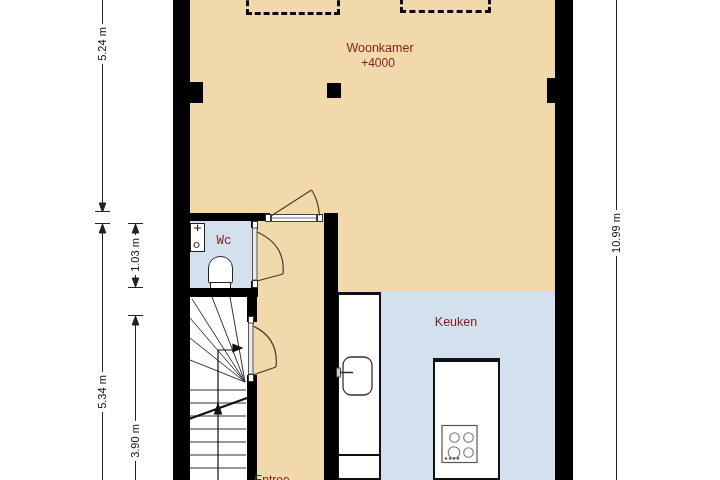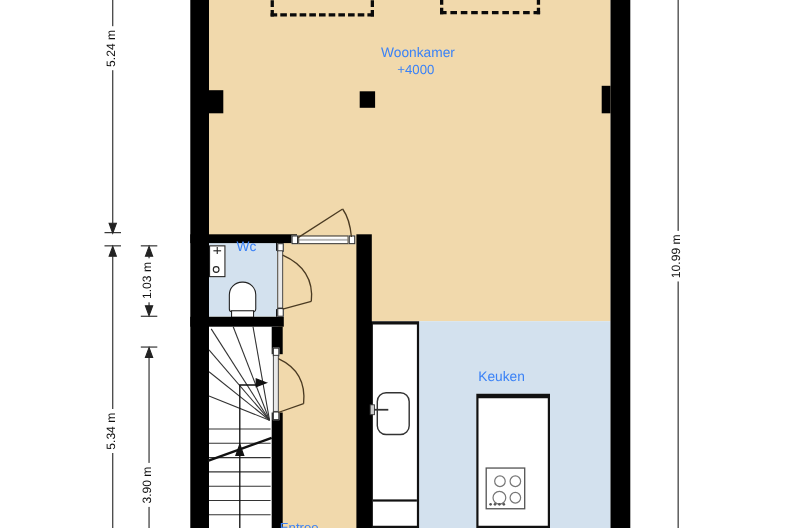--- a/index.html
+++ b/index.html
@@ -12,21 +12,21 @@
   .floor-blue{background:#d3e1ee;}
   .floor-white{background:#ffffff;}
   .wall{position:absolute;background:#000;}
   .skylight{position:absolute;border:3px dashed #0a0a0a;background:transparent;}
   .fixture{position:absolute;background:#fff;border:1.5px solid #222;box-sizing:border-box;}
   .threshold{position:absolute;box-sizing:border-box;border:1px solid #444;
     background:linear-gradient(#fff 28%,#b9b9b9 42%,#b9b9b9 58%,#fff 72%);}
   .post{position:absolute;width:6px;height:8px;background:#fff;border:1px solid #333;box-sizing:border-box;}
   svg.overlay{position:absolute;left:0;top:0;pointer-events:none;}
   .label{position:absolute;transform:translate(-50%,-50%);white-space:nowrap;
-    color:#3b82f6;font-size:12.5px;text-align:center;}
+    color:#7f1d1d;font-size:12.5px;text-align:center;}
   .label-sub{font-size:12px;}
   .dim-label{position:absolute;transform:translate(-50%,-50%) rotate(-90deg);
     white-space:nowrap;color:#111;font-size:11px;background:#fff;padding:0 3px;line-height:13px;}
   .counter{position:absolute;background:#fff;border:2px solid #111;border-top:3px solid #111;box-sizing:border-box;}
   .island{position:absolute;background:#fff;border:2px solid #111;border-top:4px solid #111;box-sizing:border-box;}
   .divider{position:absolute;background:#111;}
   .toilet-bowl{position:absolute;background:#fff;border:1.5px solid #222;box-sizing:border-box;
     border-radius:12px 12px 3px 3px;}
   .toilet-base{position:absolute;background:#fff;border:1.5px solid #222;box-sizing:border-box;}
 </style>
@@ -154,22 +154,22 @@
       <polygon points="135.5,316 132.2,325 138.8,325"></polygon>
       <line x1="135.5" y1="324" x2="135.5" y2="480"></line>
       <line x1="128" y1="315.5" x2="143" y2="315.5"></line>
 
       <line x1="616.5" y1="0" x2="616.5" y2="480"></line>
     </g>
   </svg>
 
   <div class="label" style="left:380px;top:48px;">Woonkamer</div>
   <div class="label label-sub" style="left:378px;top:63px;">+4000</div>
-  <div class="label" style="left:224px;top:224px;">Wc</div>
-  <div class="label" style="left:456px;top:342px;">Keuken</div>
+  <div class="label" style="left:224px;top:241px;font-family:Liberation Mono, monospace;">Wc</div>
+  <div class="label" style="left:456px;top:322px;">Keuken</div>
   <div class="label label-sub" style="left:272px;top:480px;">Entree</div>
 
   <div class="dim-label" style="left:102px;top:44px;">5.24 m</div>
   <div class="dim-label" style="left:102px;top:392px;">5.34 m</div>
   <div class="dim-label" style="left:135px;top:255px;">1.03 m</div>
   <div class="dim-label" style="left:135px;top:441px;">3.90 m</div>
   <div class="dim-label" style="left:616px;top:233px;">10.99 m</div>
 
 </div>
 

